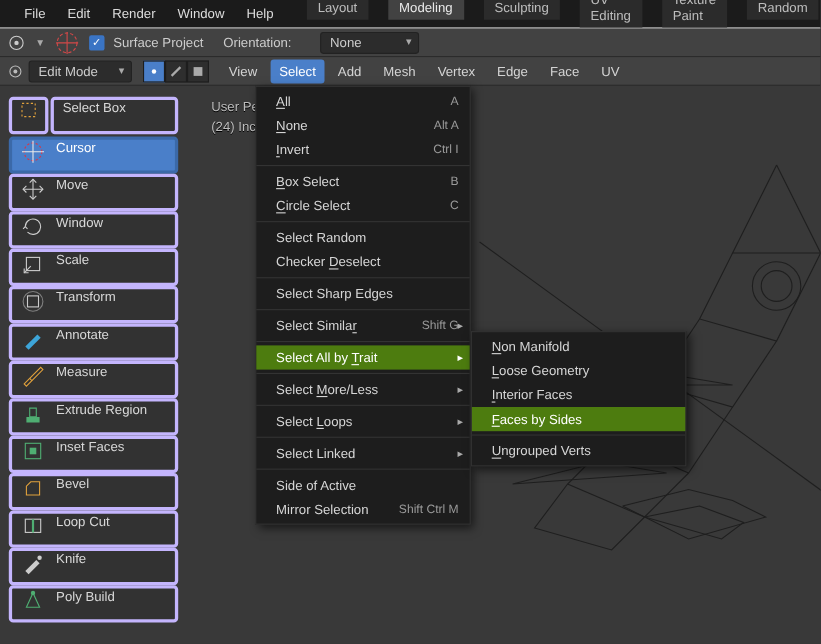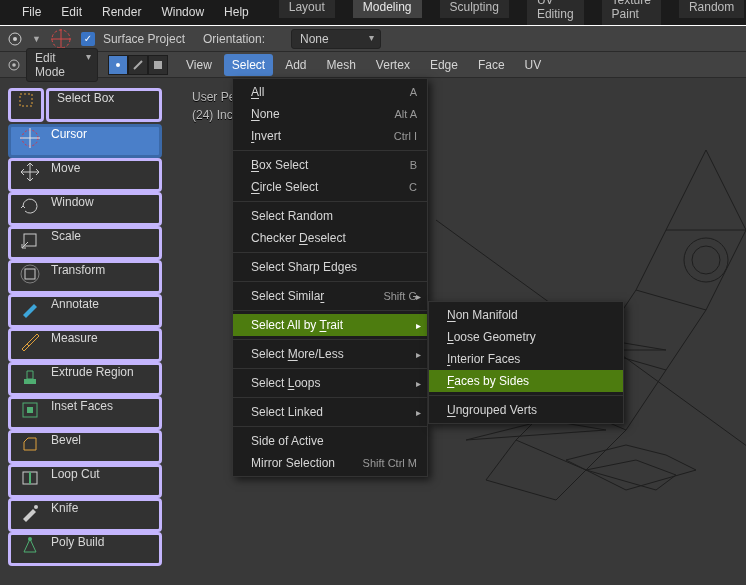--- a/index.html
+++ b/index.html
@@ -105,21 +105,21 @@
   <span style="margin-left:10px">Orientation:</span>
   <div style="flex:0 0 10px"></div>
   <div class="dropdown-pill" style="width:90px"><span>None</span></div>
 </div>
 
 <div class="edithdr">
   <svg width="16" height="16">
       <circle cx="8" cy="8" r="5" stroke="#bbb" fill="none"></circle>
       <circle cx="8" cy="8" r="1.8" fill="#bbb"></circle>
     </svg>
-  <div class="dropdown-pill" style="width:72px"><span>Edit Mode</span></div>
+  <div class="dropdown-pill" style="width:94px"><span>Edit Mode</span></div>
   <div class="togglegrp">
     <div class="tg active">
         <svg width="12" height="12">
           <circle cx="6" cy="6" r="2" fill="#fff"></circle>
         </svg>
       </div>
     <div class="tg">
         <svg width="12" height="12">
           <line x1="2" y1="10" x2="10" y2="2" stroke="#aaa" stroke-width="2"></line>
         </svg>

